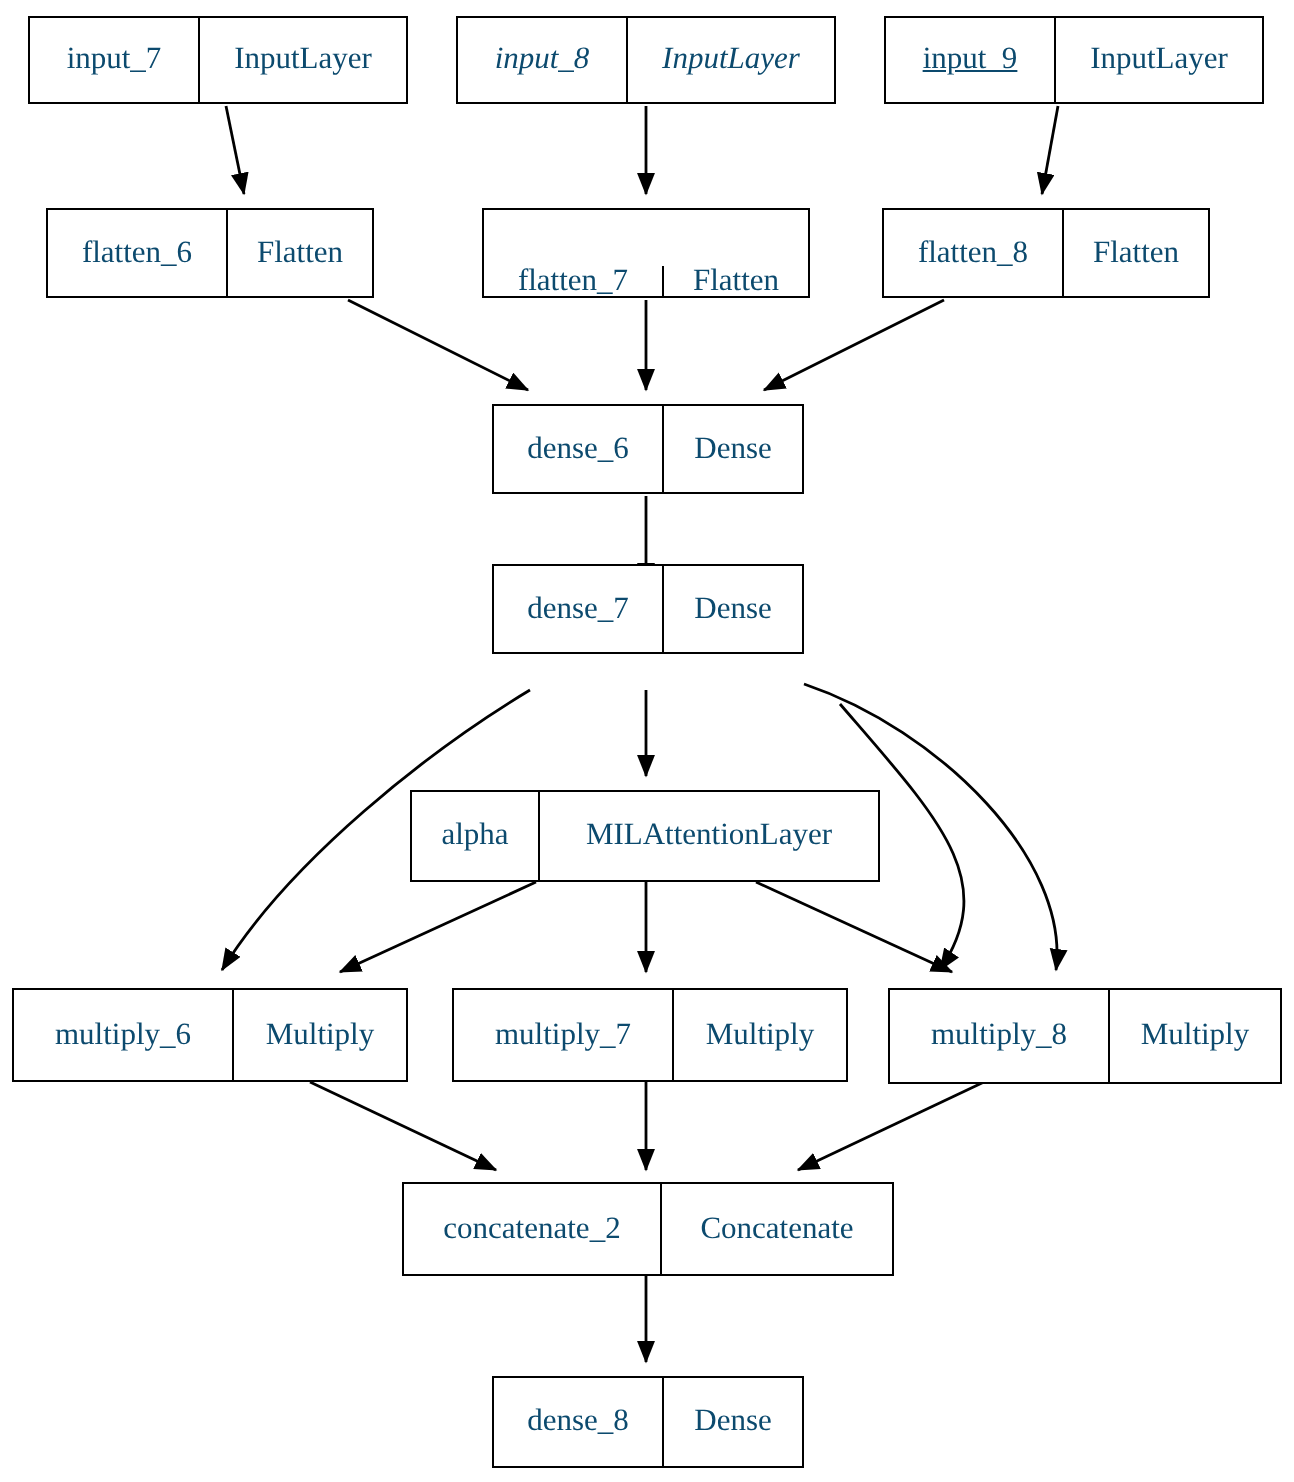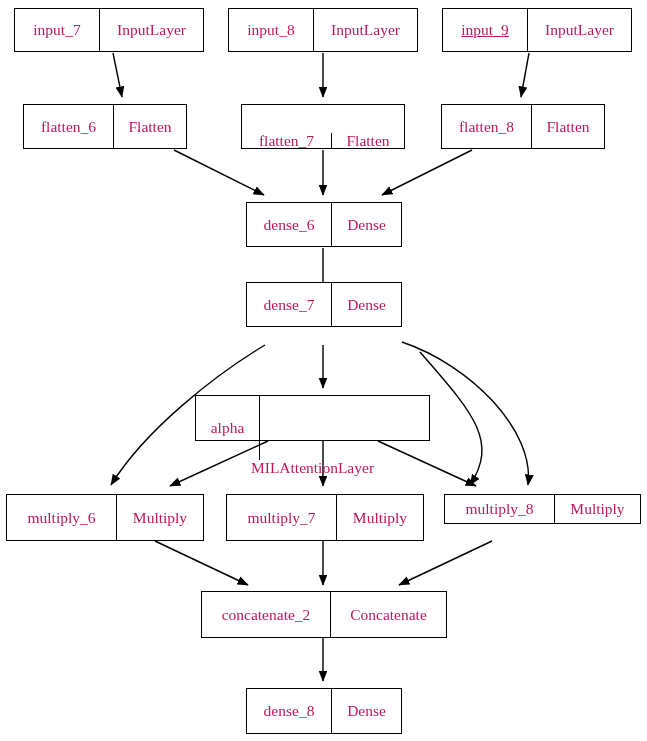--- a/index.html
+++ b/index.html
@@ -30,21 +30,21 @@
     display: flex;
     flex-direction: row;
     align-items: stretch;
     z-index: 2;
   }
   .cell {
     display: flex;
     align-items: center;
     justify-content: center;
     font-size: 15.5px;
-    color: #be185d;
+    color: #0c4a6e;
     line-height: 1;
     white-space: nowrap;
     padding: 0 9px;
     box-sizing: border-box;
   }
   .cell.left {
     border-right: 1.4px solid #000000;
   }
 </style>
 </head>
@@ -78,21 +78,21 @@
         <path d="M 492 541 L 399 585" marker-end="url(#arrowhead)" stroke="#000000"></path>
         <path d="M 323 638 L 323 681" marker-end="url(#arrowhead)" stroke="#000000"></path>
       </g>
   </svg>
 
   <div id="node-layer">
       <div class="node" style="left: 14px; top: 8px; width: 190px; height: 44px; border-color: rgb(0, 0, 0);">
         <div class="cell left" style="width: 85px; flex: 0 0 85px; border-right-color: rgb(0, 0, 0);">input_7</div>
         <div class="cell right" style="flex: 1 1 auto;">InputLayer</div>
       </div>
-      <div class="node" style="left: 228px; top: 8px; width: 190px; height: 44px; border-color: rgb(0, 0, 0);">
+      <div class="node" style="left: 228px; top: 8px; width: 190px; height: 44px; border-color: rgb(0, 0, 0); font-style: italic;">
         <div class="cell left" style="width: 85px; flex: 0 0 85px; border-right-color: rgb(0, 0, 0);">input_8</div>
         <div class="cell right" style="flex: 1 1 auto;">InputLayer</div>
       </div>
       <div class="node" style="left: 442px; top: 8px; width: 190px; height: 44px; border-color: rgb(0, 0, 0);">
         <div class="cell left" style="width: 85px; flex: 0 0 85px; border-right-color: rgb(0, 0, 0); text-decoration: underline;">input_9</div>
         <div class="cell right" style="flex: 1 1 auto;">InputLayer</div>
       </div>
       <div class="node" style="left: 23px; top: 104px; width: 164px; height: 45px; border-color: rgb(0, 0, 0);">
         <div class="cell left" style="width: 90px; flex: 0 0 90px; border-right-color: rgb(0, 0, 0);">flatten_6</div>
         <div class="cell right" style="flex: 1 1 auto;">Flatten</div>
@@ -106,33 +106,33 @@
         <div class="cell right" style="flex: 1 1 auto;">Flatten</div>
       </div>
       <div class="node" style="left: 246px; top: 202px; width: 156px; height: 45px; border-color: rgb(0, 0, 0);">
         <div class="cell left" style="width: 85px; flex: 0 0 85px; border-right-color: rgb(0, 0, 0);">dense_6</div>
         <div class="cell right" style="flex: 1 1 auto;">Dense</div>
       </div>
       <div class="node" style="left: 246px; top: 282px; width: 156px; height: 45px; border-color: rgb(0, 0, 0);">
         <div class="cell left" style="width: 85px; flex: 0 0 85px; border-right-color: rgb(0, 0, 0);">dense_7</div>
         <div class="cell right" style="flex: 1 1 auto;">Dense</div>
       </div>
-      <div class="node" style="left: 195px; top: 395px; width: 235px; height: 46px; border-color: rgb(0, 0, 0); flex-direction: column;">
+      <div class="node" style="left: 205px; top: 395px; width: 235px; height: 46px; border-color: rgb(0, 0, 0);">
         <div class="cell left" style="width: 64px; flex: 0 0 64px; border-right-color: rgb(0, 0, 0);">alpha</div>
         <div class="cell right" style="flex: 1 1 auto;">MILAttentionLayer</div>
       </div>
       <div class="node" style="left: 6px; top: 494px; width: 198px; height: 47px; border-color: rgb(0, 0, 0);">
         <div class="cell left" style="width: 110px; flex: 0 0 110px; border-right-color: rgb(0, 0, 0);">multiply_6</div>
         <div class="cell right" style="flex: 1 1 auto;">Multiply</div>
       </div>
       <div class="node" style="left: 226px; top: 494px; width: 198px; height: 47px; border-color: rgb(0, 0, 0);">
         <div class="cell left" style="width: 110px; flex: 0 0 110px; border-right-color: rgb(0, 0, 0);">multiply_7</div>
         <div class="cell right" style="flex: 1 1 auto;">Multiply</div>
       </div>
-      <div class="node" style="left: 444px; top: 494px; width: 197px; height: 30px; border-color: rgb(0, 0, 0); justify-content: flex-end;">
+      <div class="node" style="left: 444px; top: 494px; width: 197px; height: 48px; border-color: rgb(0, 0, 0); justify-content: flex-end;">
         <div class="cell left" style="width: 110px; flex: 0 0 110px; border-right-color: rgb(0, 0, 0);">multiply_8</div>
         <div class="cell right" style="flex: 1 1 auto;">Multiply</div>
       </div>
       <div class="node" style="left: 201px; top: 591px; width: 246px; height: 47px; border-color: rgb(0, 0, 0);">
         <div class="cell left" style="width: 129px; flex: 0 0 129px; border-right-color: rgb(0, 0, 0);">concatenate_2</div>
         <div class="cell right" style="flex: 1 1 auto;">Concatenate</div>
       </div>
       <div class="node" style="left: 246px; top: 688px; width: 156px; height: 46px; border-color: rgb(0, 0, 0);">
         <div class="cell left" style="width: 85px; flex: 0 0 85px; border-right-color: rgb(0, 0, 0);">dense_8</div>
         <div class="cell right" style="flex: 1 1 auto;">Dense</div>

